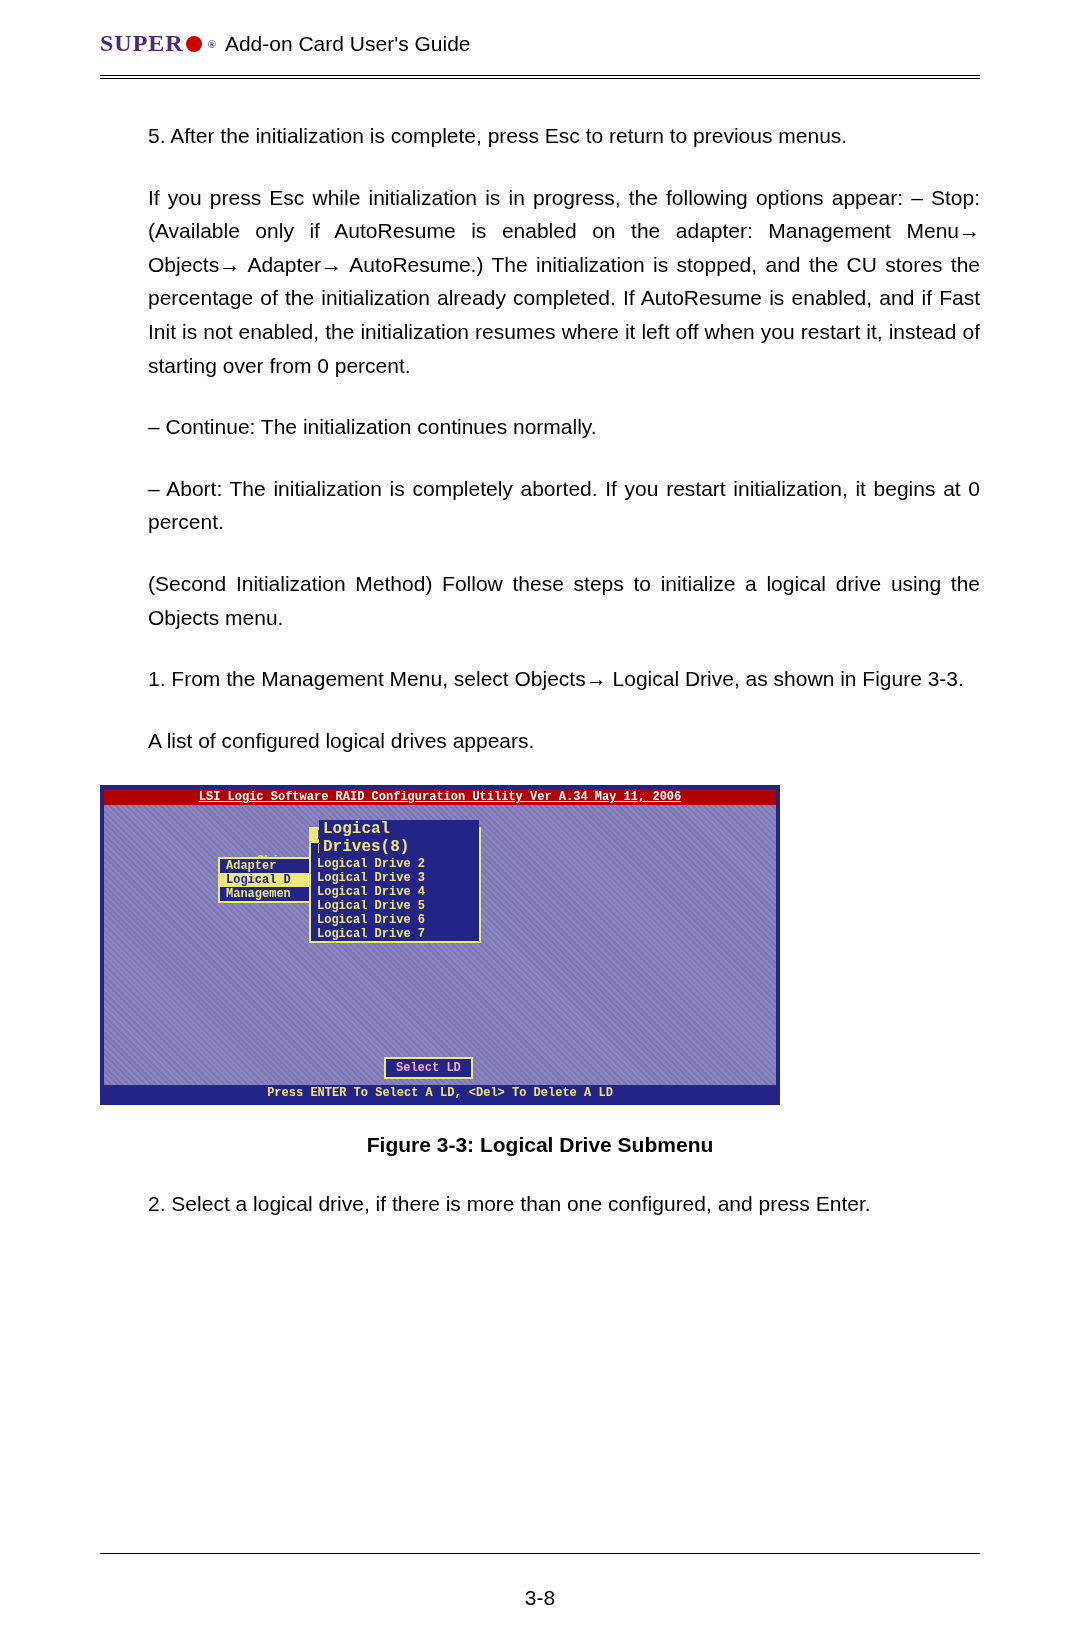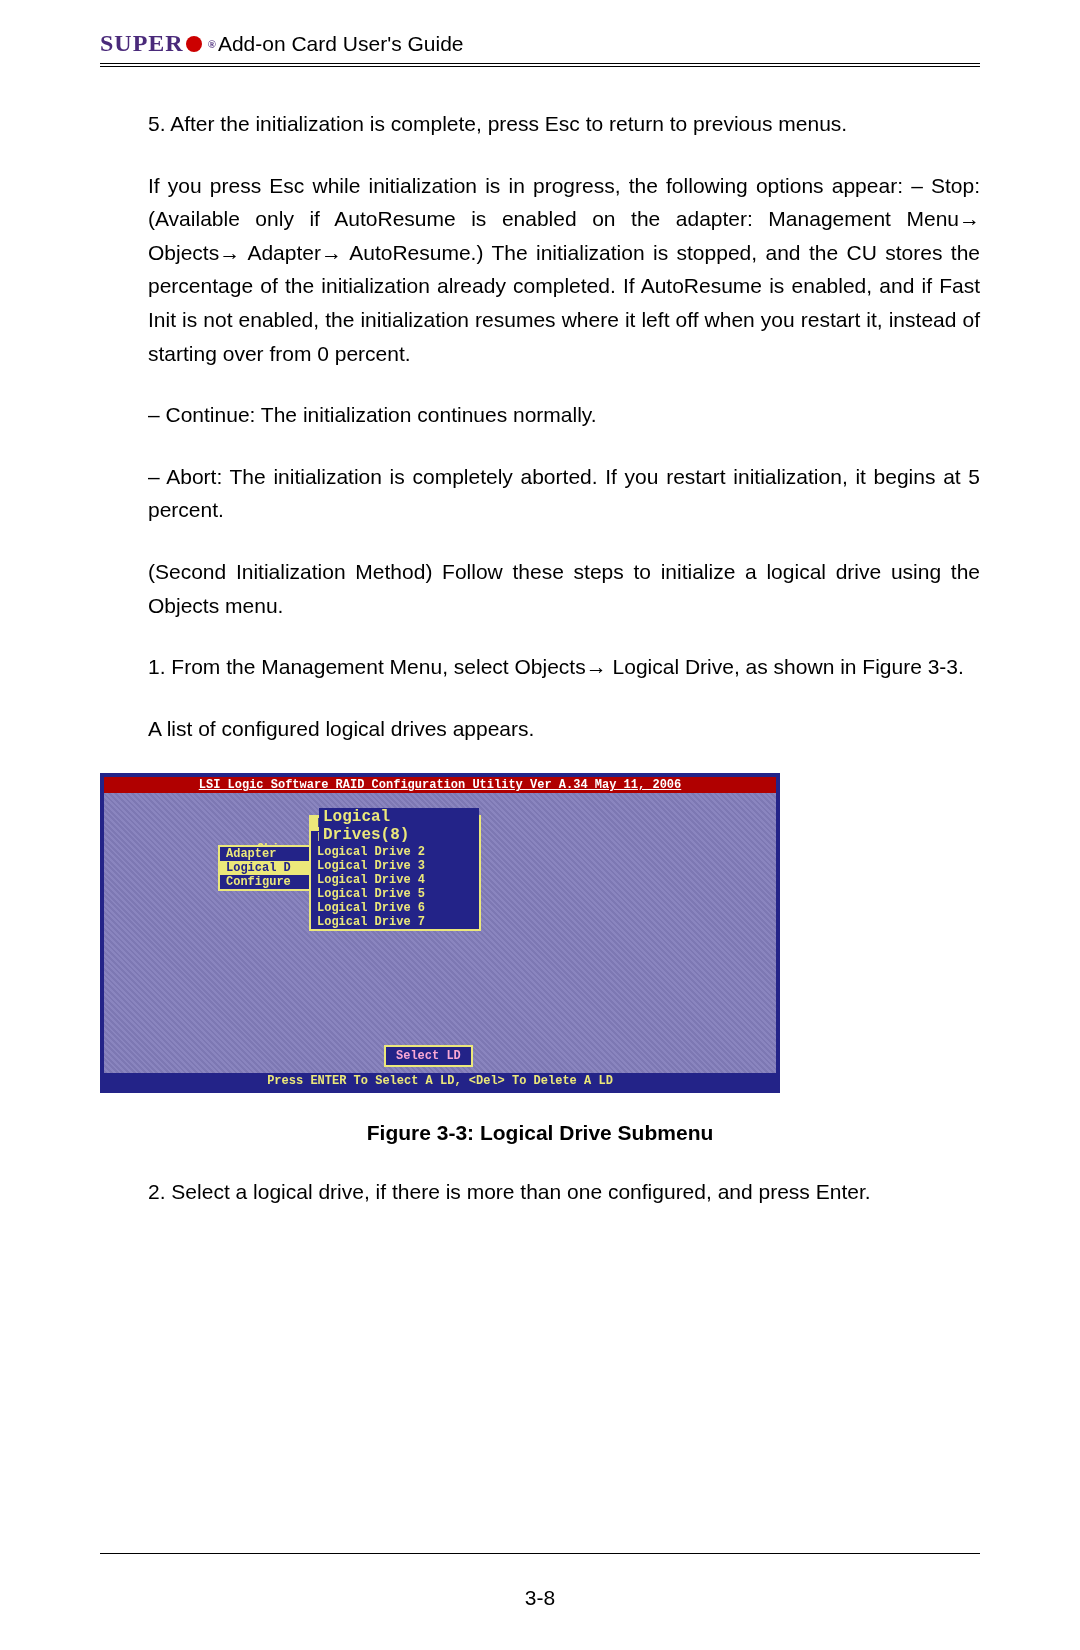--- a/index.html
+++ b/index.html
@@ -12,21 +12,21 @@
       color: #000;
       position: relative;
     }
     .page {
       padding: 30px 100px 40px 100px;
     }
     .header {
       display: flex;
       align-items: center;
       border-bottom: 4px double #000;
-      padding-bottom: 6px;
+      padding-bottom: 18px;
       margin-bottom: 40px;
     }
     .logo {
       font-family: "Times New Roman", serif;
       font-weight: bold;
       color: #4a2a7a;
       letter-spacing: 1px;
       font-size: 24px;
       display: flex;
       align-items: center;
@@ -37,21 +37,21 @@
       border-radius: 50%;
       background: #c00;
       display: inline-block;
       margin-left: 2px;
       margin-right: 6px;
     }
     .logo-reg { font-size: 11px; vertical-align: top; }
     .header-title {
       font-size: 21px;
       color: #000;
-      margin-left: 1px;
+      margin-left: 8px;
     }
     .body-text p {
       line-height: 1.6;
       margin-bottom: 28px;
       text-align: justify;
       margin-left: 48px;
     }
     .screenshot {
       margin: 10px 0 20px 0;
     }
@@ -156,36 +156,36 @@
         <span class="logo-mark"></span>
         <span class="logo-reg">®</span>
     </span>
     <span class="header-title">Add-on Card User's Guide</span>
   </div>
 
   <div class="body-text">
     <p>5. After the initialization is complete, press Esc to return to previous menus.</p>
     <p>If you press Esc while initialization is in progress, the following options appear: – Stop: (Available only if AutoResume is enabled on the adapter: Management Menu→ Objects→ Adapter→ AutoResume.) The initialization is stopped, and the CU stores the percentage of the initialization already completed. If AutoResume is enabled, and if Fast Init is not enabled, the initialization resumes where it left off when you restart it, instead of starting over from 0 percent.</p>
     <p>– Continue: The initialization continues normally.</p>
-    <p>– Abort: The initialization is completely aborted. If you restart initialization, it begins at 5 percent.</p>
+    <p>– Abort: The initialization is completely aborted. If you restart initialization, it begins at 0 percent.</p>
     <p>(Second Initialization Method) Follow these steps to initialize a logical drive using the Objects menu.</p>
     <p>1. From the Management Menu, select Objects→ Logical Drive, as shown in Figure 3-3.</p>
     <p>A list of configured logical drives appears.</p>
 
     <div class="screenshot">
       <div class="shot-frame">
         <div class="shot-titlebar">LSI Logic Software RAID Configuration Utility Ver A.34 May 11, 2006</div>
 
         <span class="obj-label">Obj</span>
 
 
         <div class="shot-box obj-box">
           <div class="item">Adapter</div>
           <div class="item sel">Logical D</div>
-          <div class="item">Configure</div>
+          <div class="item">Managemen</div>
         </div>
 
         <div class="shot-box ld-box">
           <span class="title">Logical Drives(8)</span>
           <div class="item sel">Logical Drive 0</div>
           <div class="item">Logical Drive 1</div>
           <div class="item">Logical Drive 2</div>
           <div class="item">Logical Drive 3</div>
           <div class="item">Logical Drive 4</div>
           <div class="item">Logical Drive 5</div>

